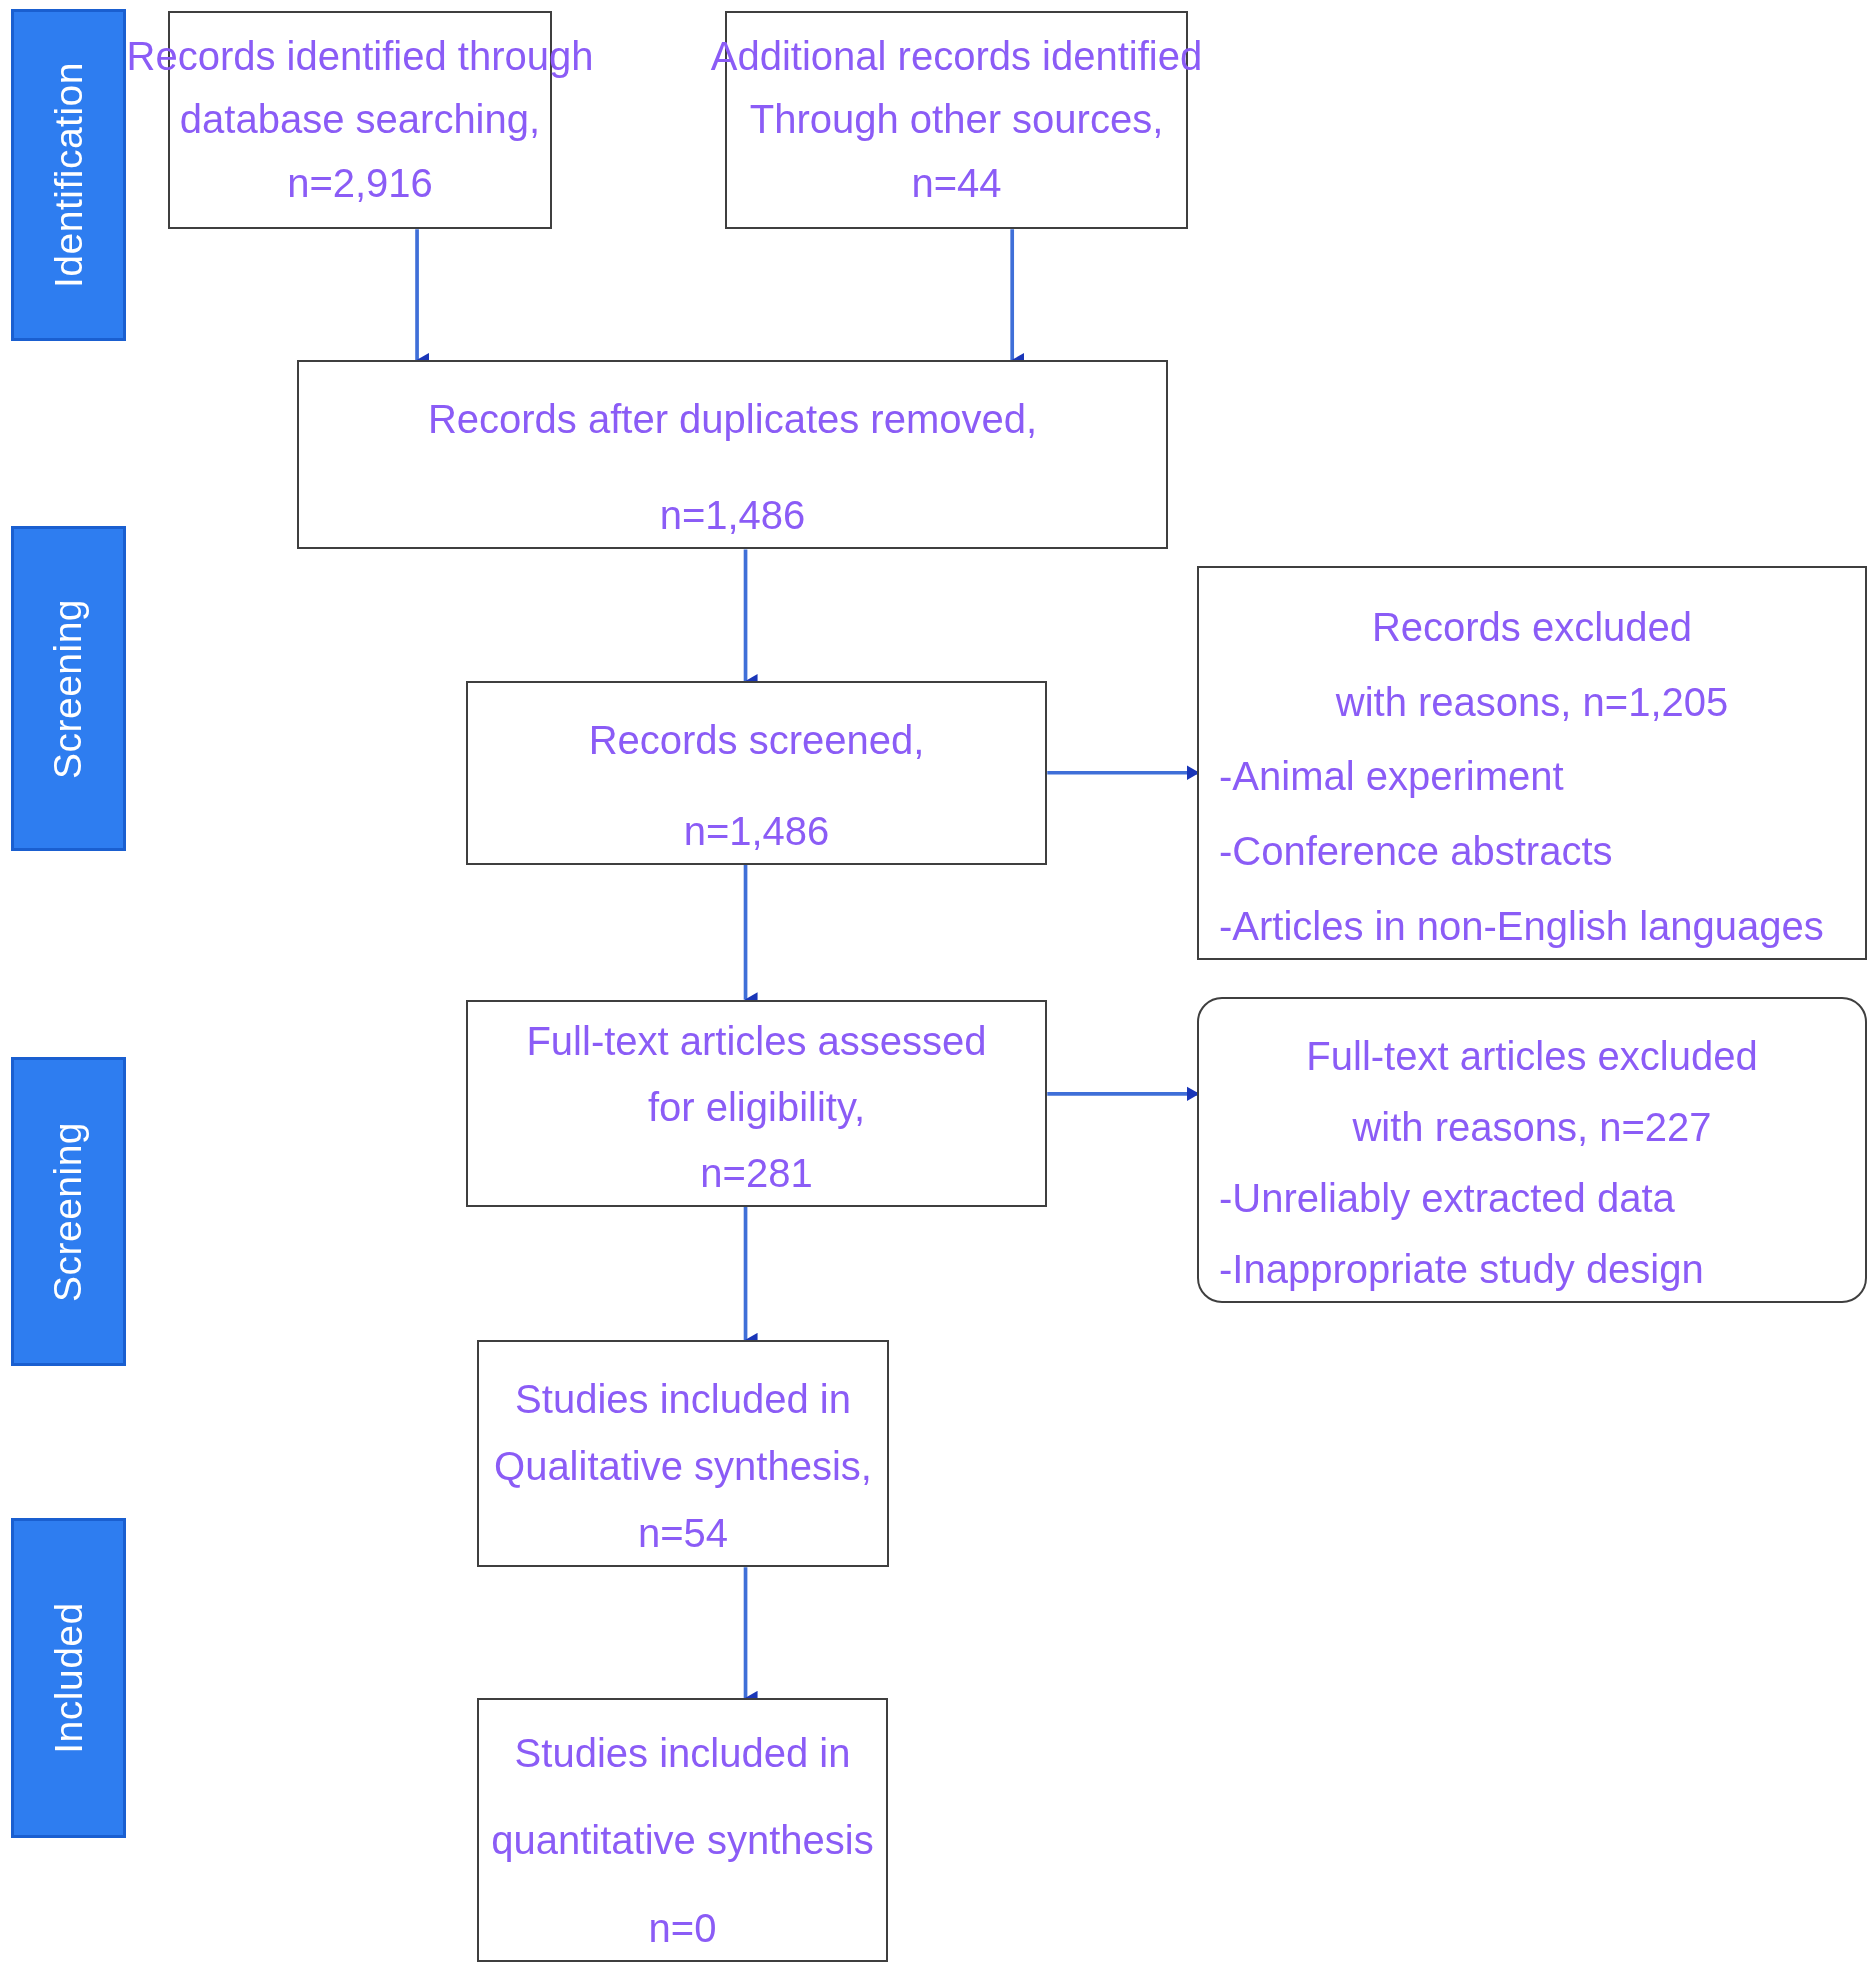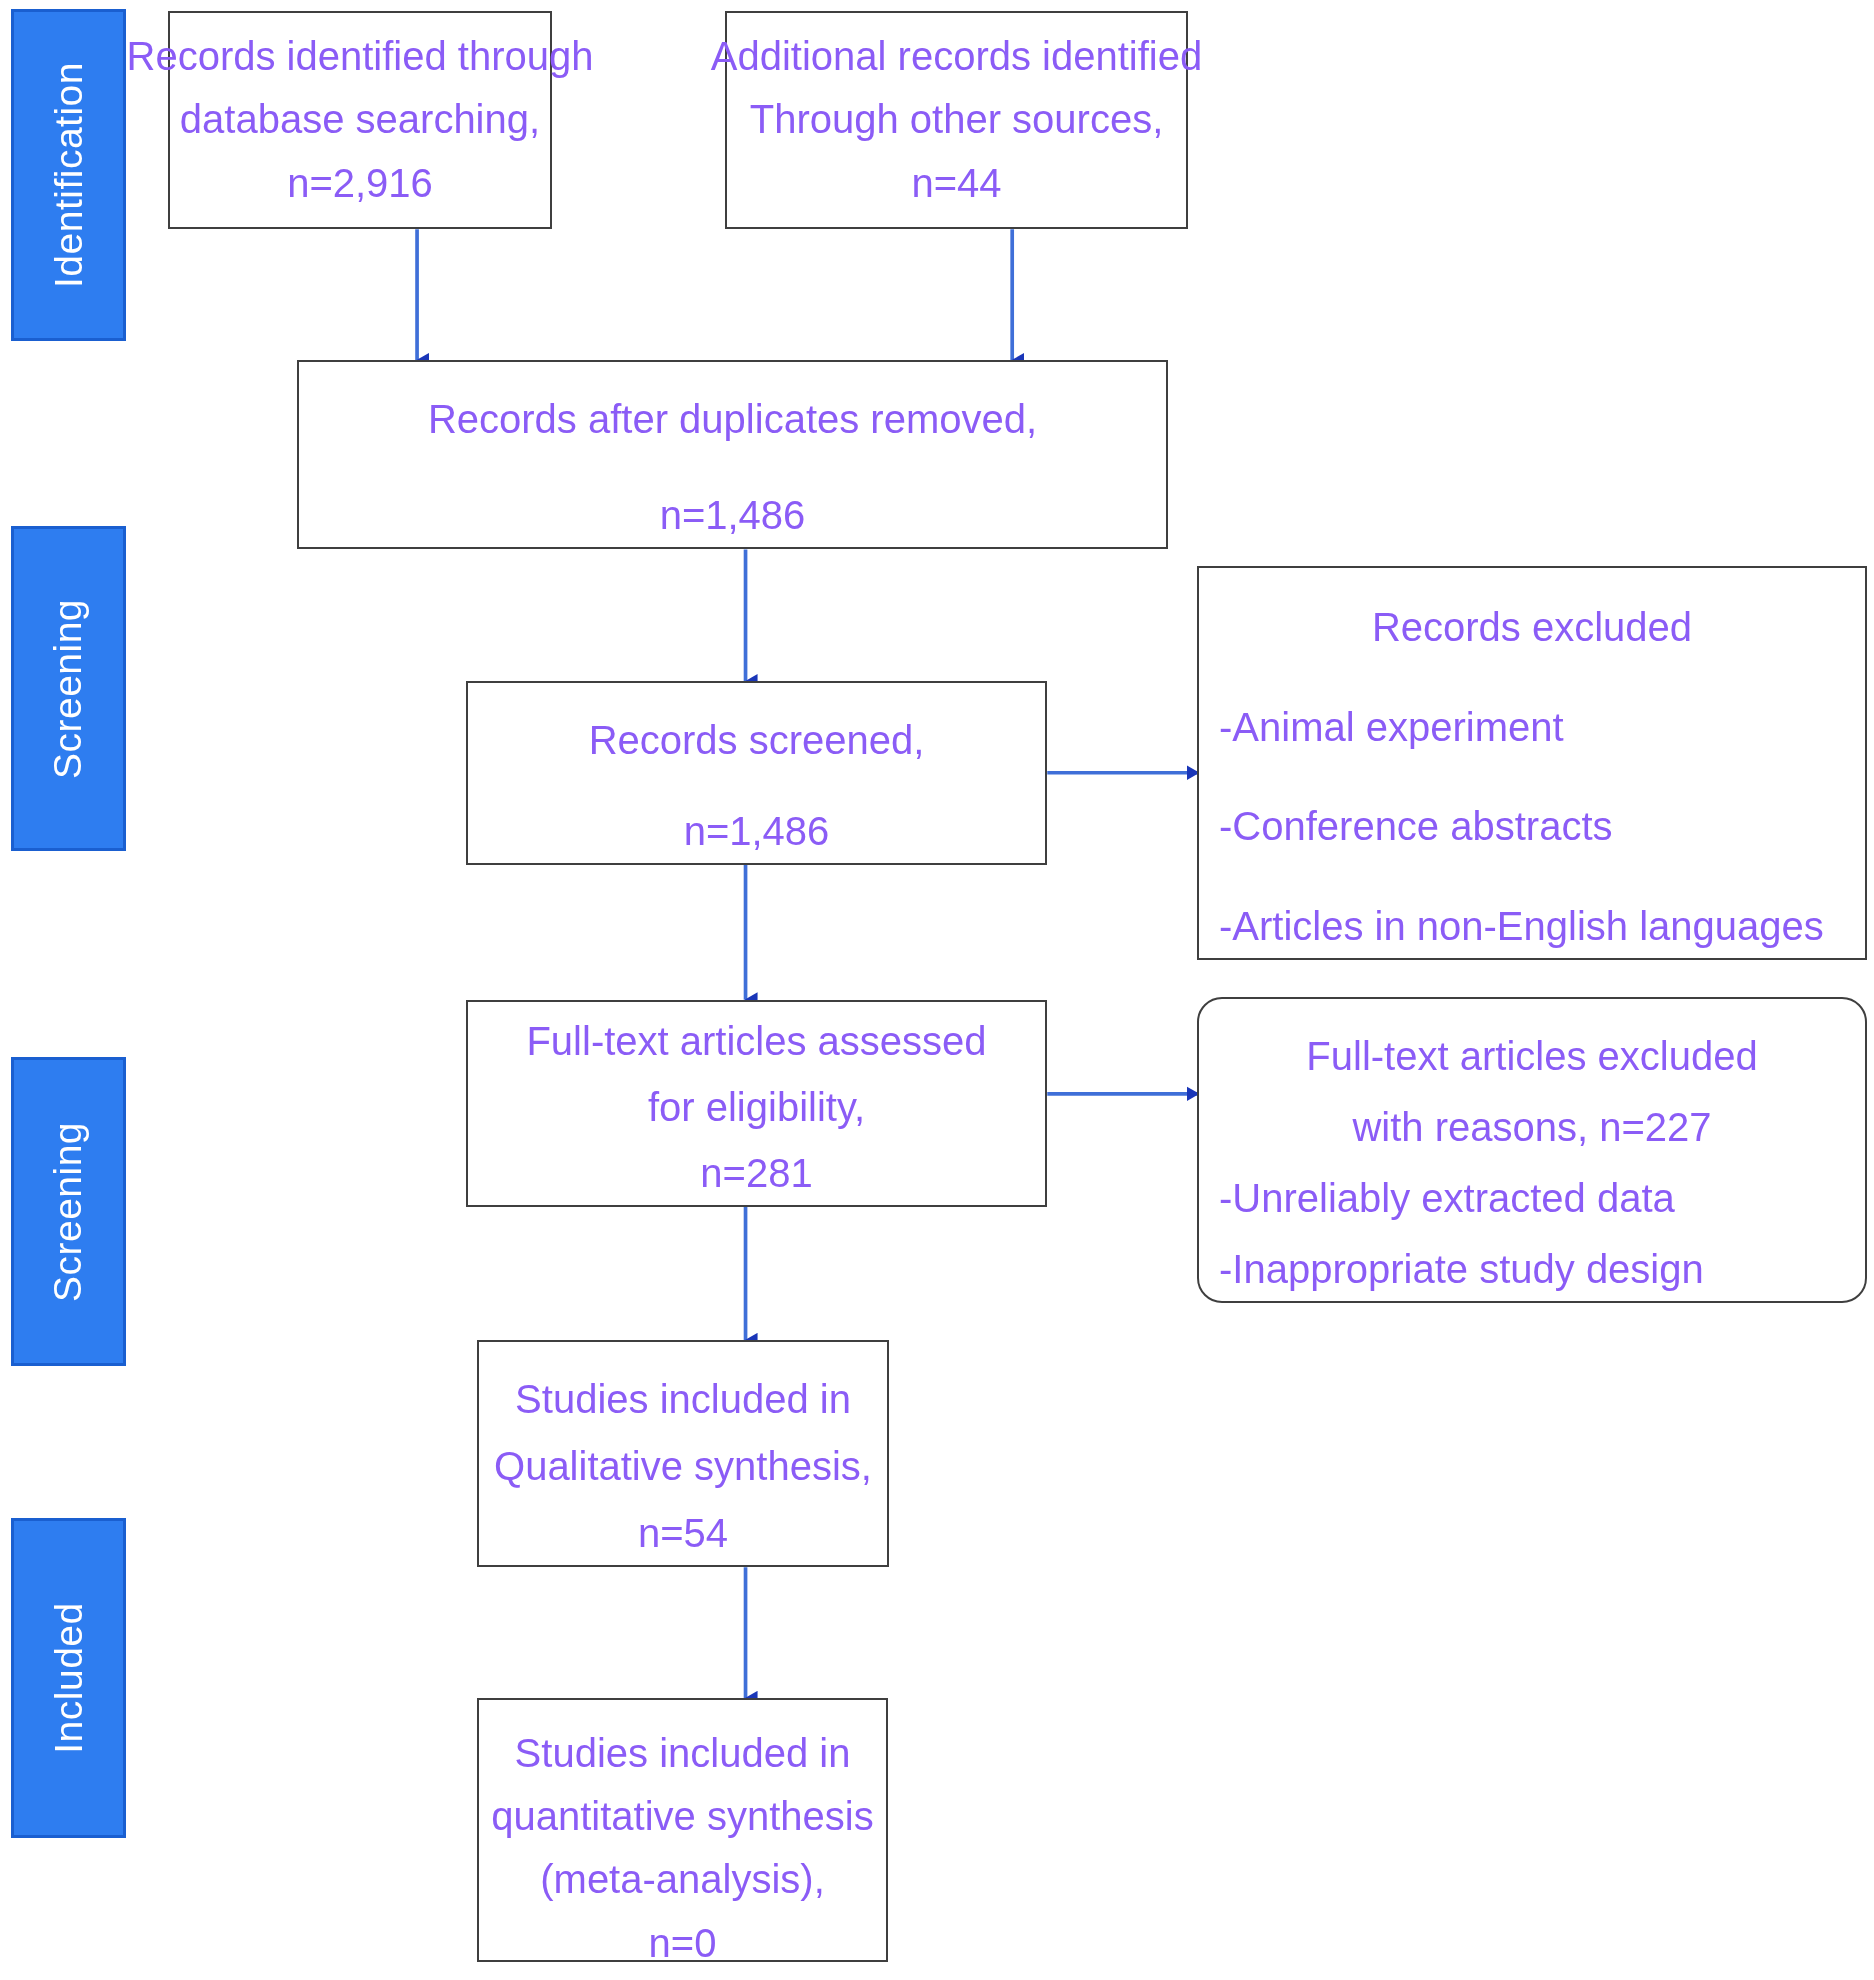--- a/index.html
+++ b/index.html
@@ -143,20 +143,21 @@
     <div class="box-line">n=1,486</div>
   </div>
 
   <div class="flow-box align-start" style="left:466px; top:681px; width:581px; height:184px; padding-top:26px;">
     <div class="box-line">Records screened,</div>
     <div class="box-line">n=1,486</div>
   </div>
 
   <div class="flow-box align-start" style="left:1197px; top:566px; width:670px; height:394px; padding-top:28px;">
     <div class="box-line">Records excluded</div>
+    <div class="box-line">with reasons, n=1,205</div>
     <div class="box-line left">-Animal experiment</div>
     <div class="box-line left">-Conference abstracts</div>
     <div class="box-line left">-Articles in non-English languages</div>
   </div>
 
   <div class="flow-box align-start" style="left:466px; top:1000px; width:581px; height:207px; padding-top:8px;">
     <div class="box-line">Full-text articles assessed</div>
     <div class="box-line">for eligibility,</div>
     <div class="box-line">n=281</div>
   </div>
@@ -170,18 +171,17 @@
 
   <div class="flow-box align-start" style="left:477px; top:1340px; width:412px; height:227px; padding-top:26px;">
     <div class="box-line">Studies included in</div>
     <div class="box-line">Qualitative synthesis,</div>
     <div class="box-line">n=54</div>
   </div>
 
   <div class="flow-box align-start" style="left:477px; top:1698px; width:411px; height:264px; padding-top:22px;">
     <div class="box-line">Studies included in</div>
     <div class="box-line">quantitative synthesis</div>
-    <div class="box-line">(meta-analysis),</div>
     <div class="box-line">n=0</div>
   </div>
 
 </div>
 
 
 </body></html>

